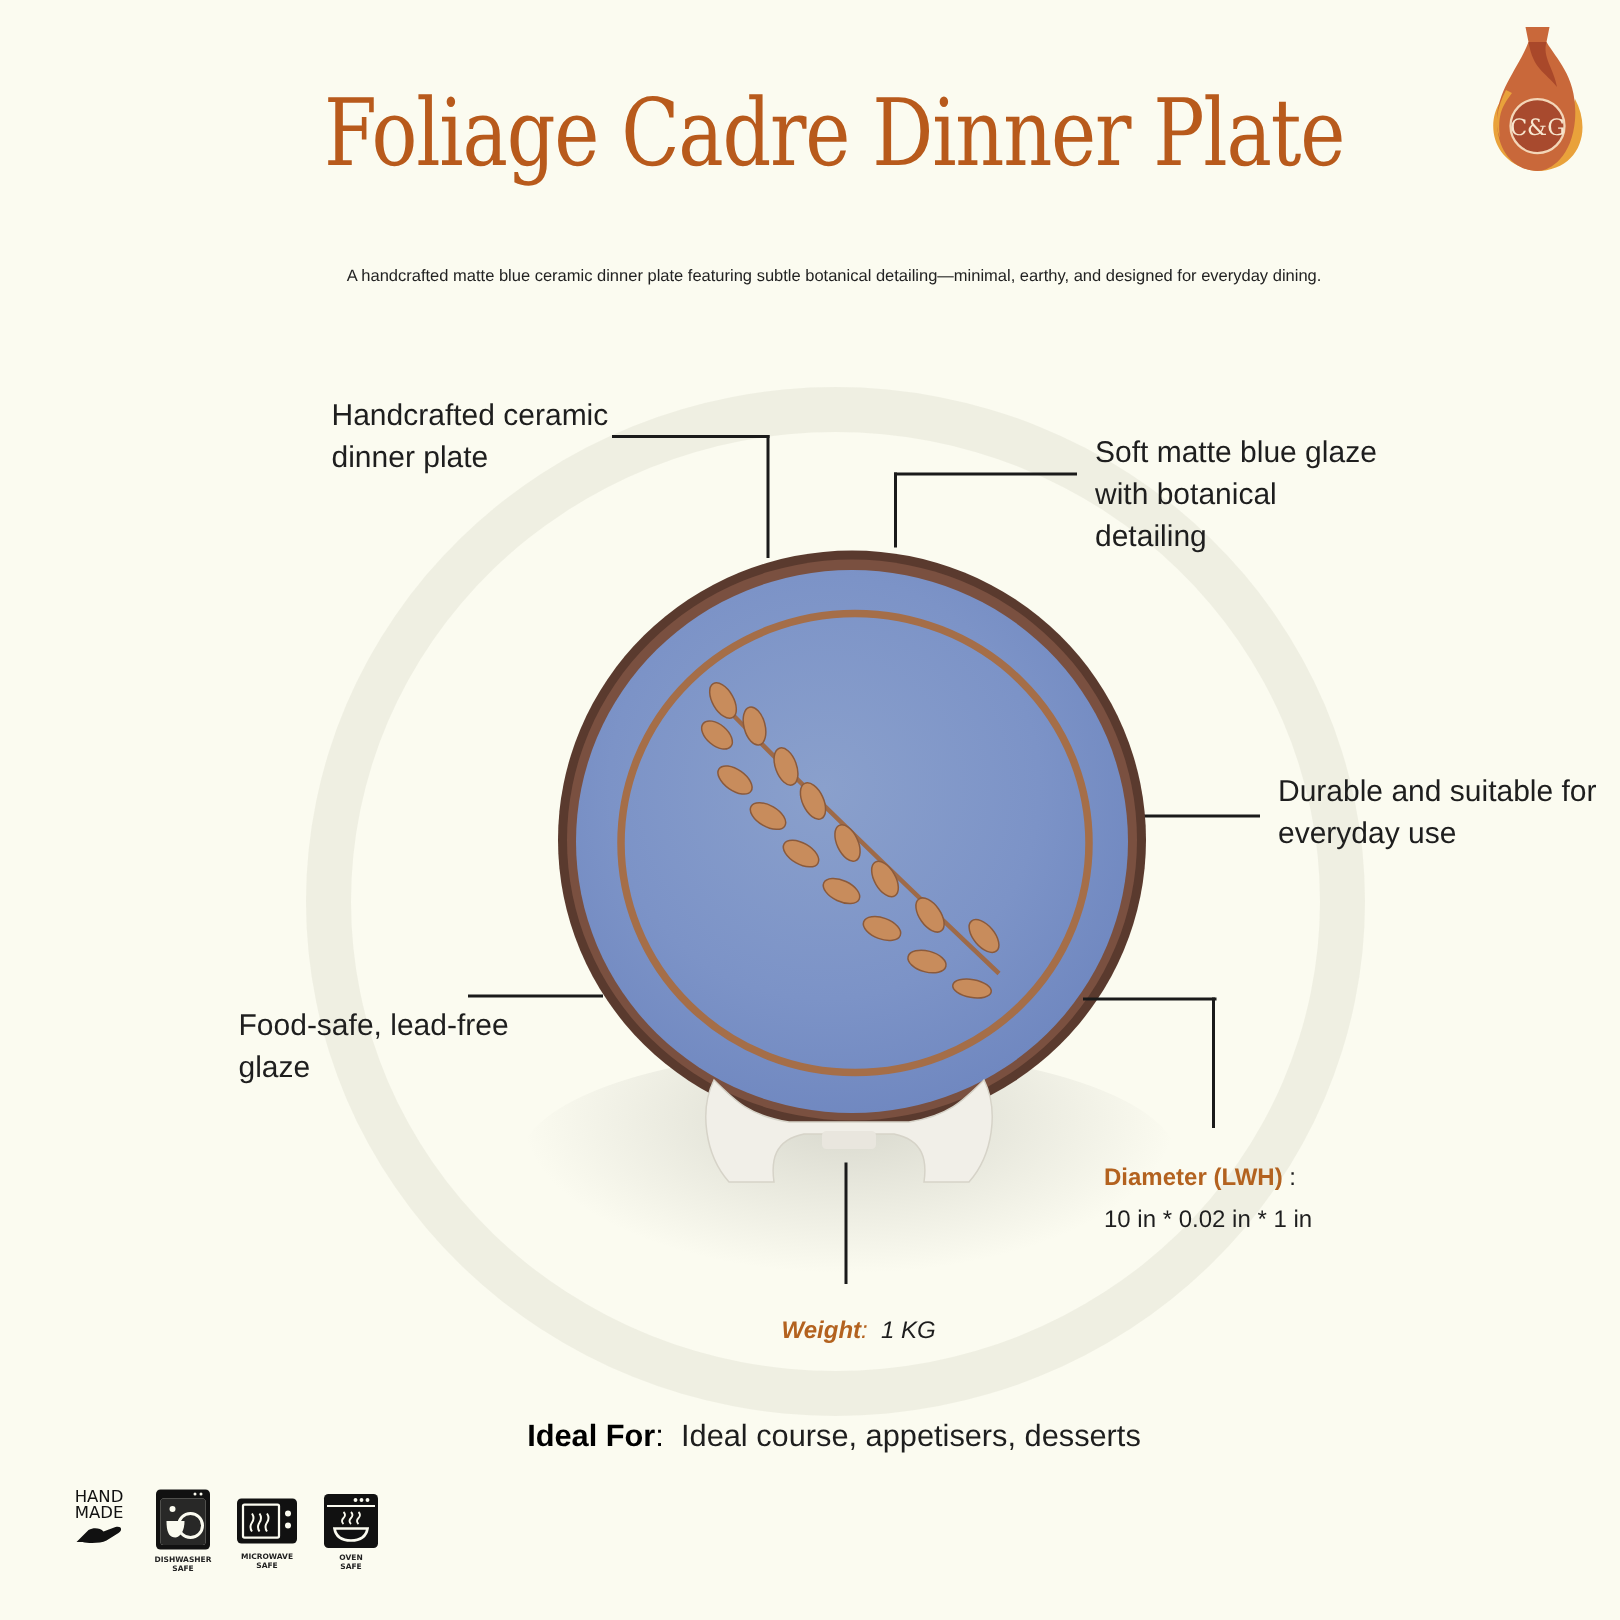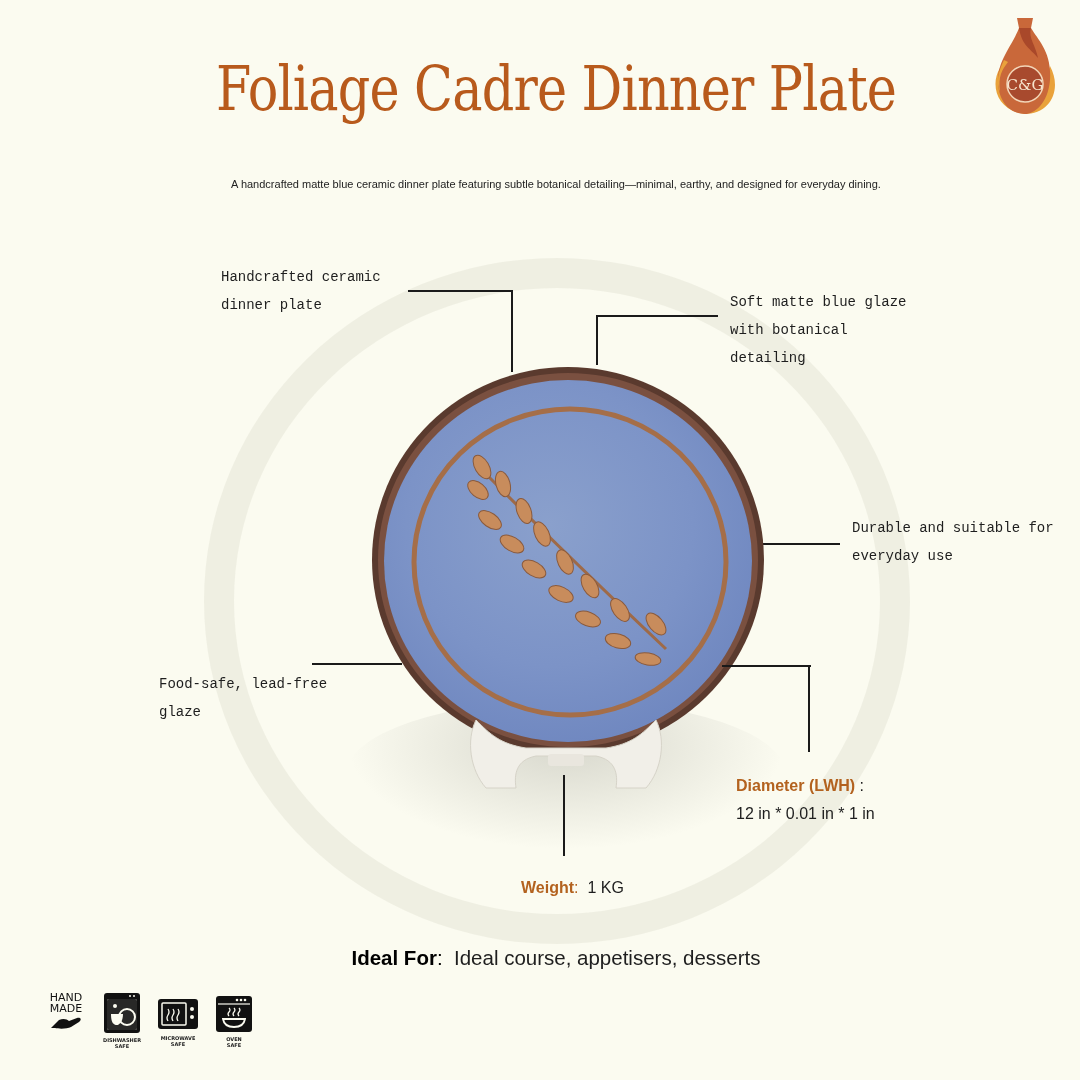--- a/index.html
+++ b/index.html
@@ -36,22 +36,22 @@
 
   .desc {
     position: absolute; left: 120px; top: 170px; width: 840px;
     text-align: center;
     font-family: "Liberation Sans", sans-serif;
     font-size: 11px; line-height: 28px; color: #222;
   }
 
   .callout {
     position: absolute;
-    font-family: Liberation Mono, monospace;
-    font-size: 14px; line-height: 28px; color: #1e1e1e;
+    font-family: Liberation Sans, sans-serif;
+    font-size: 20px; line-height: 28px; color: #1e1e1e;
   }
   .line { position: absolute; background: #1a1a1a; }
 
   .spec {
     position: absolute;
     font-family: "Liberation Sans", sans-serif;
     font-size: 16px; line-height: 28px; color: #1e1e1e;
   }
   .spec .k { color: #b3621f; font-weight: bold; }
 
@@ -162,25 +162,25 @@
   <svg class="stand" viewBox="0 0 220 90">
     <path d="M20 10 C10 30 14 60 30 78 L60 78 C58 64 60 50 80 46 L140 46 C160 50 162 64 160 78 L190 78 C206 60 210 30 200 10 C186 24 176 34 150 38 L70 38 C44 34 34 24 20 10 Z" fill="#f1efe8" stroke="#d6d3c8" stroke-width="1"></path>
     <rect x="92" y="44" width="36" height="12" rx="3" fill="#e9e6de"></rect>
   </svg>
 
   <div class="line" style="left:706px; top:665px; width:89px; height:2px;"></div>
   <div class="line" style="left:792px; top:665px; width:2px; height:87px;"></div>
 
   <div class="spec" style="left:720px; top:772px;">
     <div><span class="k">Diameter (LWH)</span><span> :</span></div>
-    <div>12 in * 0.01 in * 1 in</div>
+    <div>10 in * 0.02 in * 1 in</div>
   </div>
 
   <div class="line" style="left:547px; top:775px; width:2px; height:81px;"></div>
-  <div class="spec" style="left:505px; top:874px;">
+  <div class="spec" style="left:505px; top:874px;font-style:italic;">
     <span class="k">Weight</span><span class="k" style="font-weight:normal;">:</span>&nbsp;&nbsp;<span>1 KG</span>
   </div>
 
   <div class="ideal">
     <span class="k">Ideal For</span><span class="k" style="font-weight:normal;">:</span>&nbsp;&nbsp;<span>Ideal course, appetisers, desserts</span>
   </div>
 
   <div class="badges">
     <div class="badge" style="width:44px;">
       <div class="handmade-text">HAND

